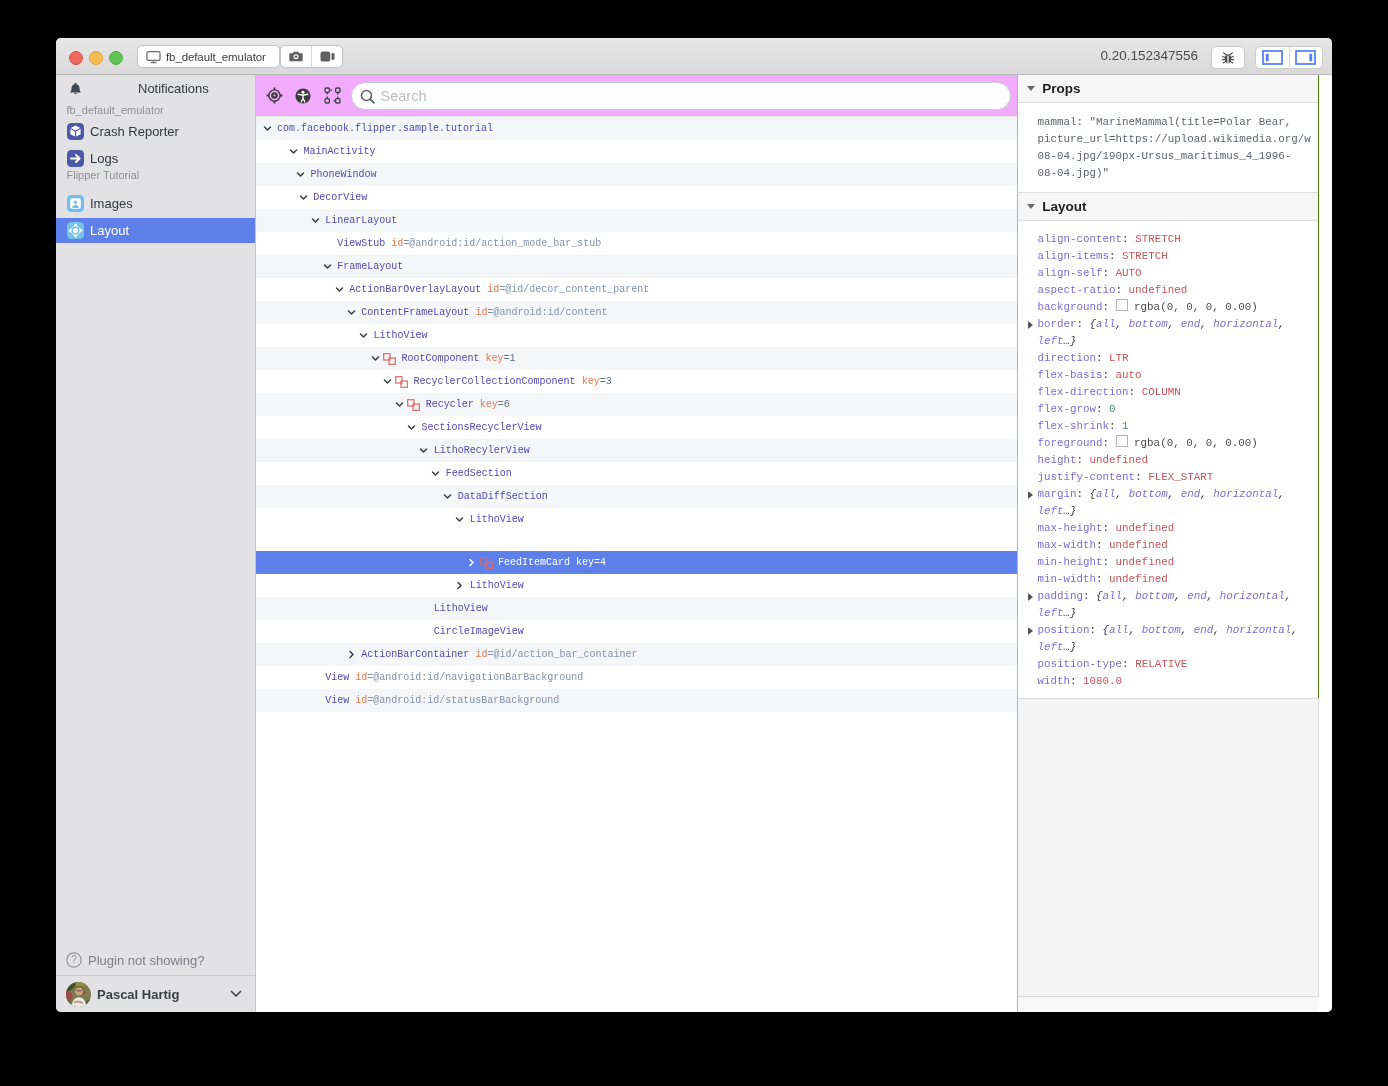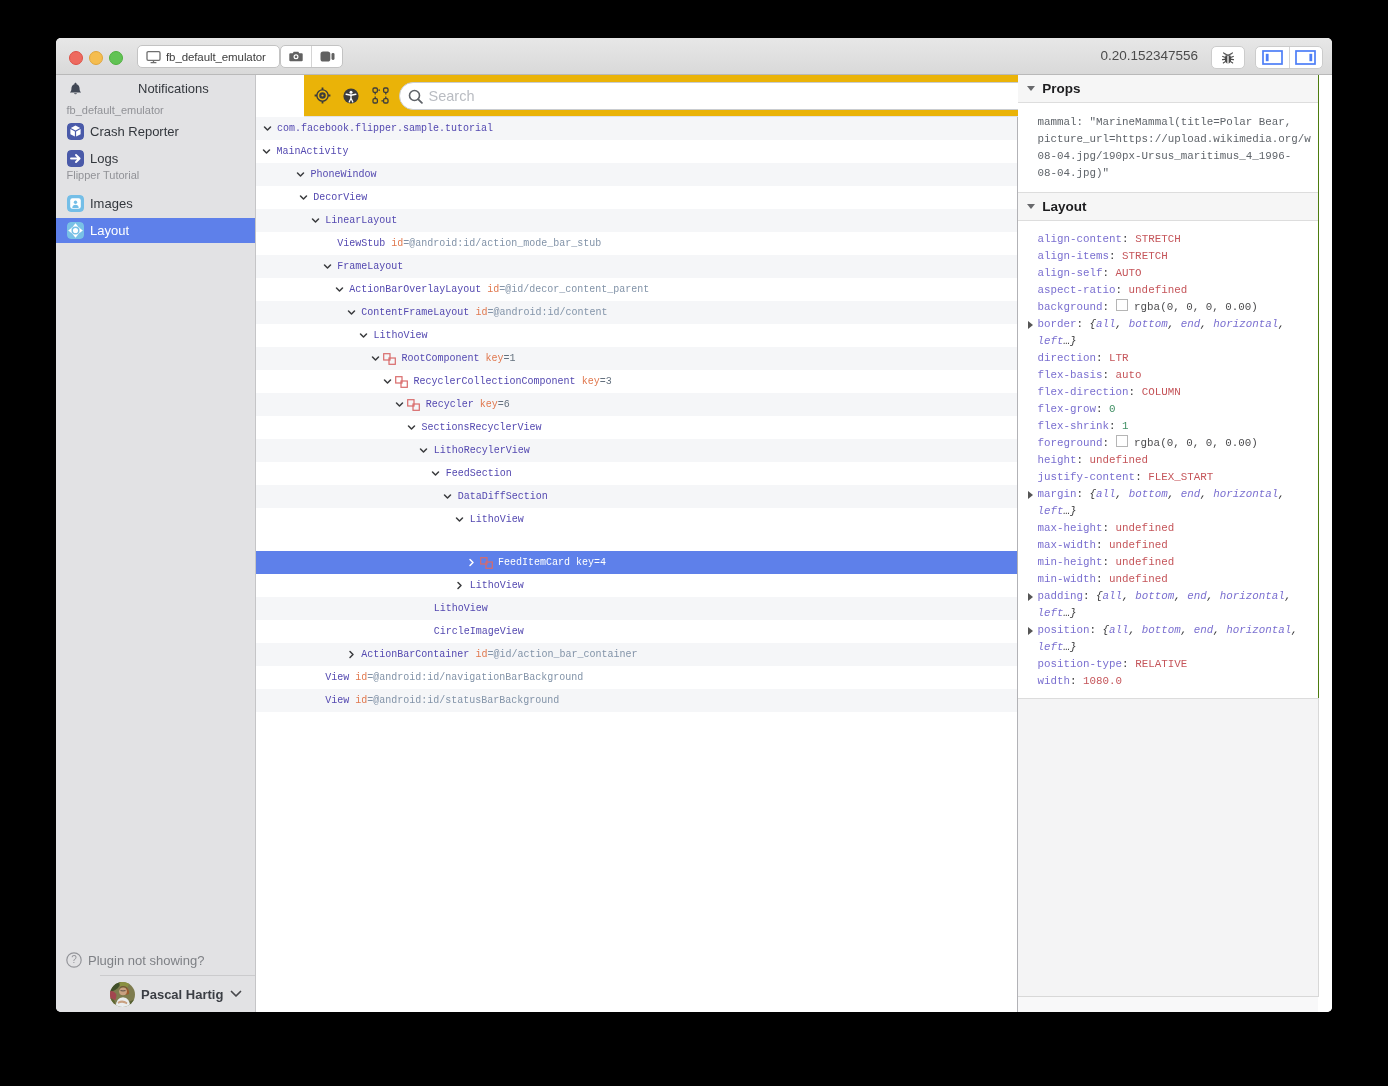--- a/index.html
+++ b/index.html
@@ -26,24 +26,24 @@
 .tree{position:absolute;left:200px;top:0;bottom:0;width:761px;border-right:1px solid #b2b2b6;background:#fff;}
 .rpanel{position:absolute;left:962px;top:0;bottom:0;width:314px;background:#fff;}
 
 .srow{position:absolute;left:0;width:100%;height:25px;display:flex;align-items:center;}
 .srow .ic{margin-left:11px;width:17px;height:17px;border-radius:4px;flex:none;}
 .srow .lbl{margin-left:6px;font-size:13px;color:#33373d;}
 .srow.sel{background:#5e80ea;}
 .srow.sel .lbl{color:#fff;}
 .sgroup{position:absolute;left:10.5px;font-size:11px;color:#919297;}
 .helprow{position:absolute;left:0;right:0;bottom:37px;height:30px;display:flex;align-items:center;color:#7e8085;font-size:13px;}
-.userrow{position:absolute;left:0;right:0;bottom:0;height:36px;border-top:1px solid #cbcbcd;display:flex;align-items:center;margin-left:44px;}
+.userrow{position:absolute;left:0;right:0;bottom:0;height:36px;border-top:1px solid #cbcbcd;display:flex;align-items:center;}
 .uname{margin-left:6px;font-size:13px;font-weight:bold;color:#3b3e44;}
 
-.toolbar{position:absolute;left:0;top:0;width:100%;height:41px;background:#eab308;border-bottom:1px solid #e2e2e4;margin-left:48px;}
+.toolbar{position:absolute;left:0;top:0;width:100%;height:41px;background:#f0abfc;border-bottom:1px solid #e2e2e4;}
 .searchbox{position:absolute;left:95px;top:7px;width:658px;height:26px;background:#fff;border:1px solid #c9ccd0;border-radius:14px;display:flex;align-items:center;}
 .searchbox .ph{margin-left:6px;font-size:14.5px;color:#b9bcc2;}
 
 .rows{position:absolute;left:0;top:42px;width:100%;}
 .trow{height:23px;display:flex;align-items:center;font-family:"Liberation Mono",monospace;font-size:10px;white-space:pre;}
 .trow:nth-child(odd){background:#f5f6f8;}
 .trow.sel{background:#5e80ea;}
 .trow .nm{color:#5348b0;}
 .trow .o{color:#e0784e;}
 .trow .g{color:#8293a8;}
@@ -244,21 +244,21 @@
               <circle cx="6.5" cy="6.5" r="5" fill="none" stroke="#5f6368" stroke-width="1.6"></circle>
               <path d="M10.3 10.3 L13.9 13.9" stroke="#5f6368" stroke-width="1.8" stroke-linecap="round"></path>
             </svg>
           <span class="ph">Search</span>
         </div>
       </div>
       <div class="rows">
 <div class="trow" style="padding-left:6.5px;"><svg class="chev" width="9" height="9" viewBox="0 0 9 9">
               <path d="M1.5 3 L4.5 6 7.5 3" stroke="#3a3b3e" stroke-width="1.5" fill="none" stroke-linecap="round" stroke-linejoin="round"></path>
             </svg><span class="nm">com.facebook.flipper.sample.tutorial</span></div>
-<div class="trow" style="padding-left:6px;"><svg class="chev" width="9" height="9" viewBox="0 0 9 9">
+<div class="trow" style="padding-left:33px;"><svg class="chev" width="9" height="9" viewBox="0 0 9 9">
               <path d="M1.5 3 L4.5 6 7.5 3" stroke="#3a3b3e" stroke-width="1.5" fill="none" stroke-linecap="round" stroke-linejoin="round"></path>
             </svg><span class="nm">MainActivity</span></div>
 <div class="trow" style="padding-left:40px;"><svg class="chev" width="9" height="9" viewBox="0 0 9 9">
               <path d="M1.5 3 L4.5 6 7.5 3" stroke="#3a3b3e" stroke-width="1.5" fill="none" stroke-linecap="round" stroke-linejoin="round"></path>
             </svg><span class="nm">PhoneWindow</span></div>
 <div class="trow" style="padding-left:42.65px;"><svg class="chev" width="9" height="9" viewBox="0 0 9 9">
               <path d="M1.5 3 L4.5 6 7.5 3" stroke="#3a3b3e" stroke-width="1.5" fill="none" stroke-linecap="round" stroke-linejoin="round"></path>
             </svg><span class="nm">DecorView</span></div>
 <div class="trow" style="padding-left:54.7px;"><svg class="chev" width="9" height="9" viewBox="0 0 9 9">
               <path d="M1.5 3 L4.5 6 7.5 3" stroke="#3a3b3e" stroke-width="1.5" fill="none" stroke-linecap="round" stroke-linejoin="round"></path>

